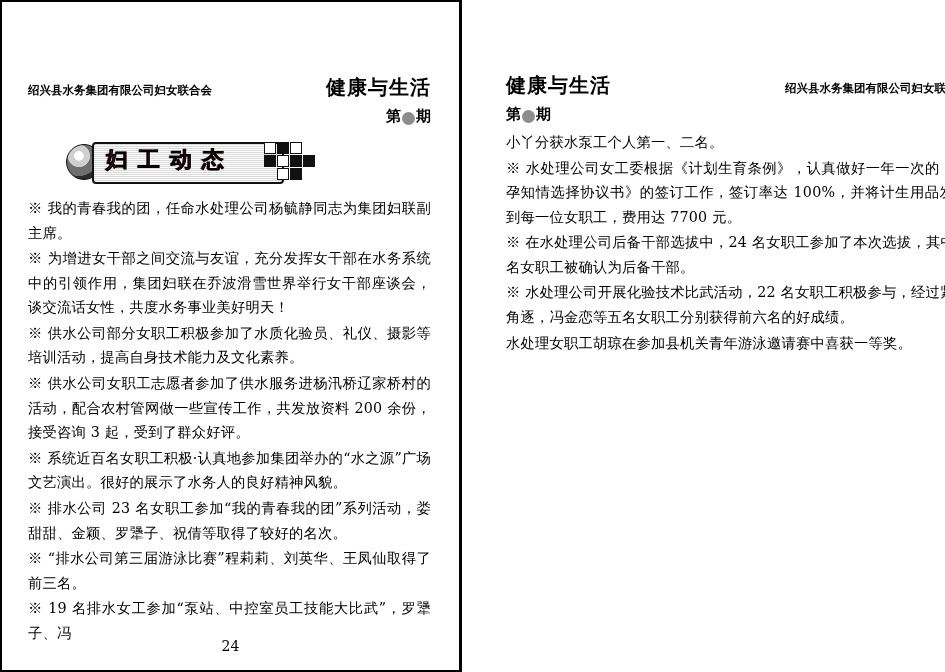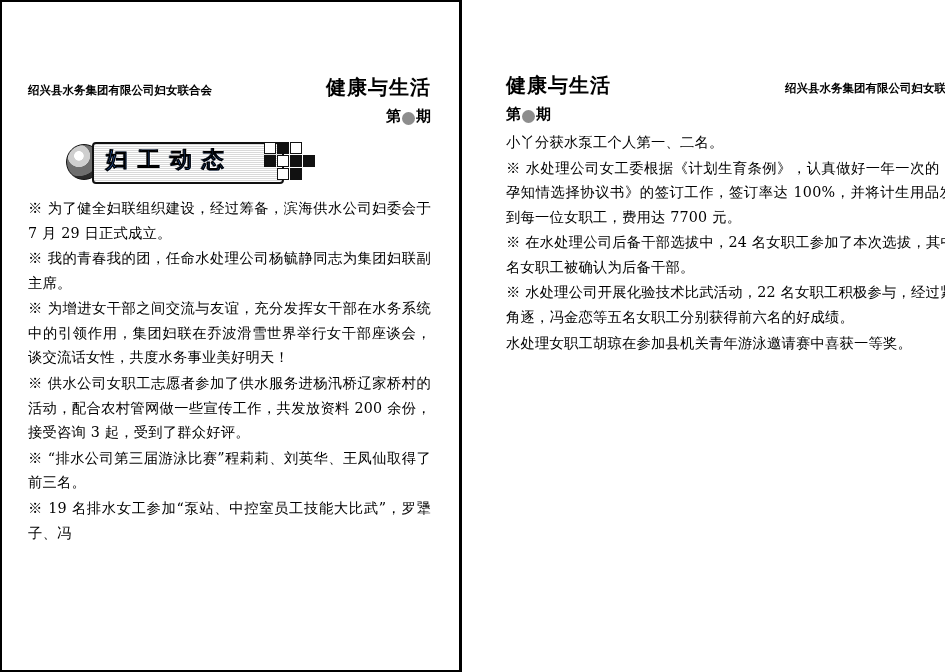--- a/index.html
+++ b/index.html
@@ -131,21 +131,21 @@
       #e8e8e8;
     overflow: hidden;
   }
   .banner-text {
     position: absolute;
     left: 40px;
     top: 5px;
     font-size: 22px;
     font-weight: bold;
     letter-spacing: 10px;
-    color: #3b82f6;
+    color: #b91c1c;
     -webkit-text-stroke: 0.6px #000;
     text-shadow: 1px 0 0 #fff, -1px 0 0 #555;
     font-family: "DejaVu Serif", "Liberation Serif", serif;
   }
   .checker {
     position: absolute;
     right: 46px;
     top: 2px;
     width: 56px;
     height: 38px;
@@ -218,28 +218,31 @@
           <i class="w" style="left:13px;top:13px;"></i>
           <i style="left:26px;top:13px;"></i>
           <i style="left:39px;top:13px;"></i>
           <i class="w" style="left:13px;top:26px;"></i>
           <i style="left:26px;top:26px;"></i>
         </div>
       </div>
     </div>
 
     <div class="body-text">
-      <p>※ 为了健全妇联组织建设，经过筹备，滨海供水公司妇委会于 7 月 29 日正式成立。</p>
       <p>※ 我的青春我的团，任命水处理公司杨毓静同志为集团妇联副主席。</p>
       <p>※ 为增进女干部之间交流与友谊，充分发挥女干部在水务系统中的引领作用，集团妇联在乔波滑雪世界举行女干部座谈会，谈交流话女性，共度水务事业美好明天！</p>
+      <p>※ 供水公司部分女职工积极参加了水质化验员、礼仪、摄影等培训活动，提高自身技术能力及文化素养。</p>
       <p>※ 供水公司女职工志愿者参加了供水服务进杨汛桥辽家桥村的活动，配合农村管网做一些宣传工作，共发放资料 200 余份，接受咨询 3 起，受到了群众好评。</p>
+      <p>※ 系统近百名女职工积极·认真地参加集团举办的“水之源”广场文艺演出。很好的展示了水务人的良好精神风貌。</p>
+      <p>※ 排水公司 23 名女职工参加“我的青春我的团”系列活动，娄甜甜、金颖、罗犟子、祝倩等取得了较好的名次。</p>
       <p>※ “排水公司第三届游泳比赛”程莉莉、刘英华、王凤仙取得了前三名。</p>
       <p>※ 19 名排水女工参加“泵站、中控室员工技能大比武”，罗犟子、冯</p>
     </div>
 
+    <div class="folio">24</div>
   </div>
 
   <div class="gutter"></div>
 
   <div class="page-right">
     <div class="page-right-wrap">
 
       <div class="hdr hdr-right-page">
         <span class="journal-name">健康与生活</span>
         <span class="org-name">绍兴县水务集团有限公司妇女联合会</span>

